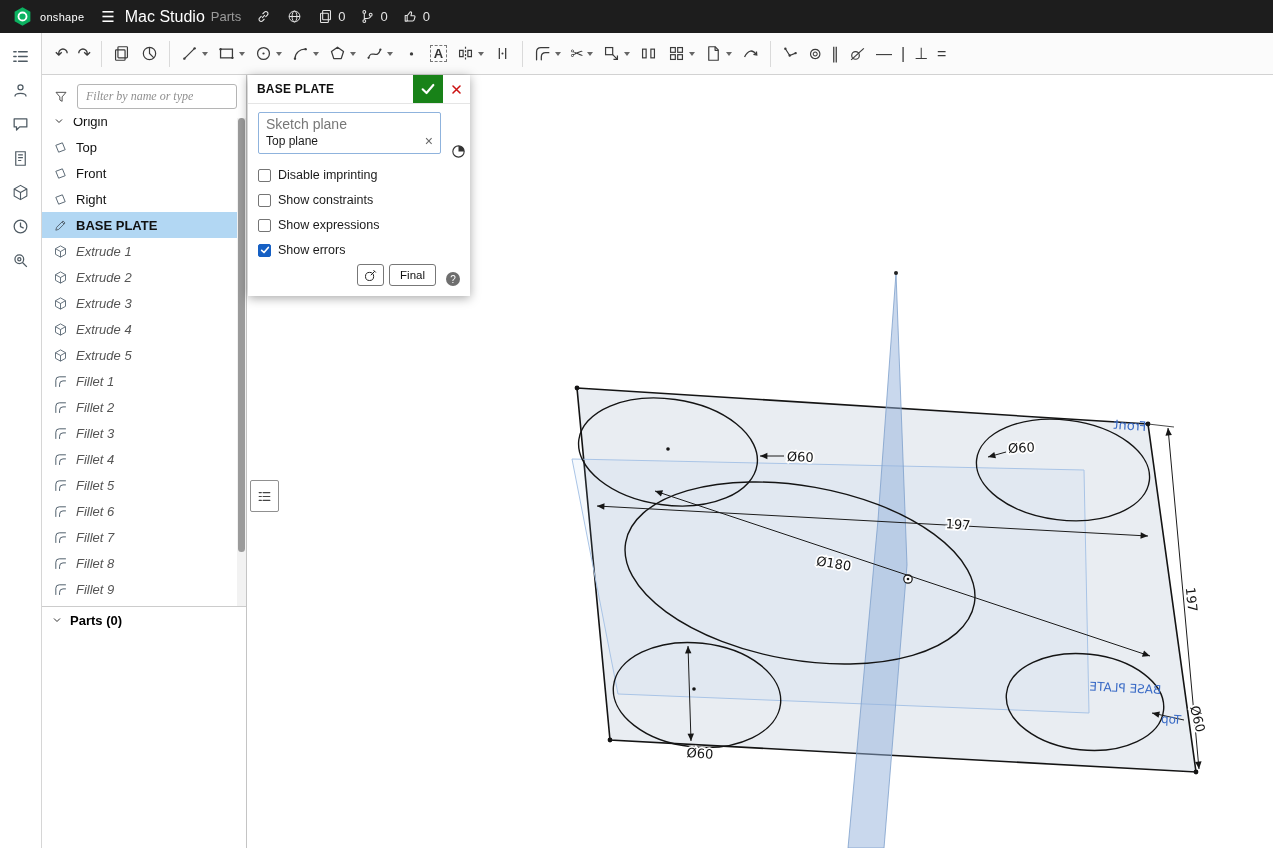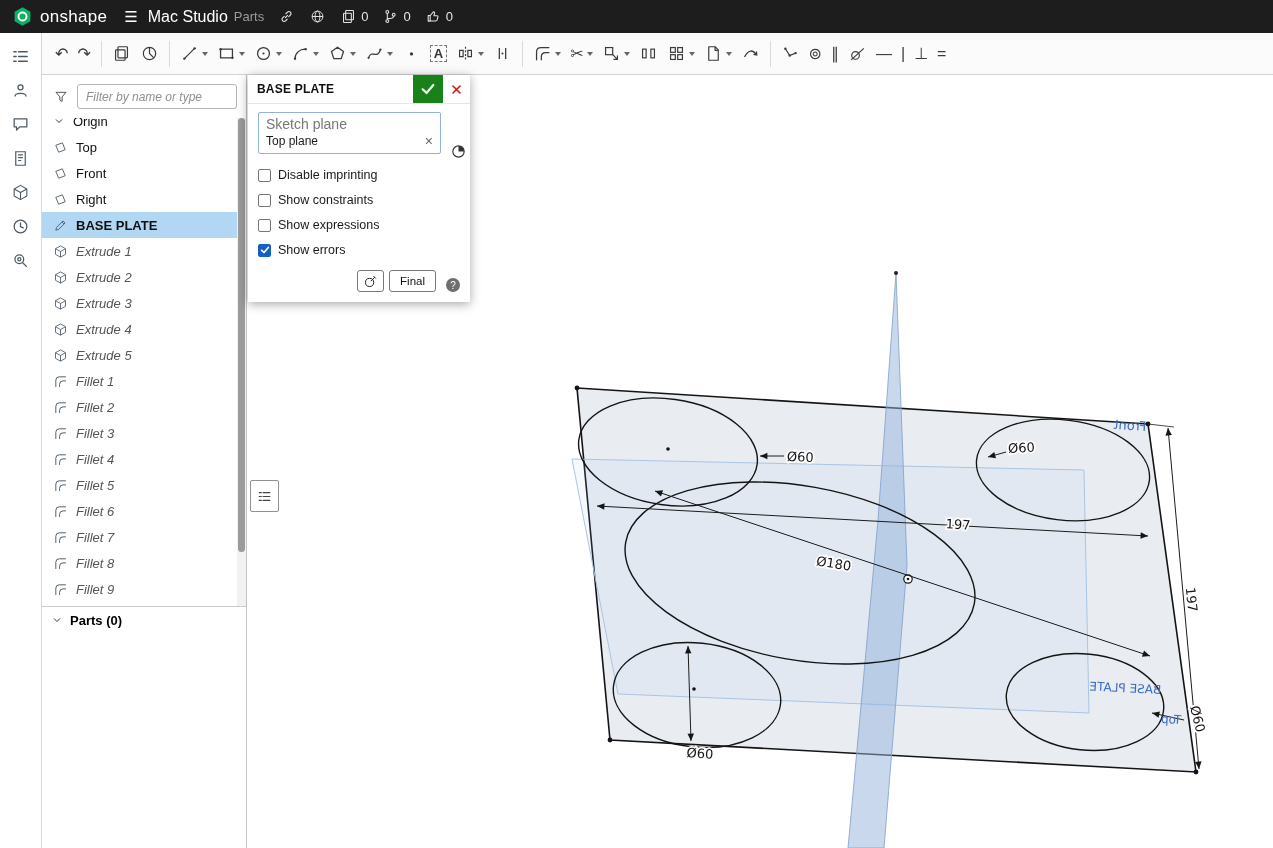--- a/index.html
+++ b/index.html
@@ -2,21 +2,21 @@
 <html><head>
 <meta charset="utf-8">
 <style>
 *{margin:0;padding:0;box-sizing:border-box}
 html,body{width:1273px;height:848px;overflow:hidden;background:#fff;font-family:"Liberation Sans",sans-serif}
 .app{width:1273px;height:848px;display:flex;flex-direction:column}
 
 
 .topbar{height:33px;background:#1d1d1d;display:flex;align-items:center;padding:0 12px;flex:0 0 auto}
 .logo{width:21px;height:21px;flex:0 0 auto}
-.brand{color:#fff;font-size:17px;font-weight:500;letter-spacing:.3px;margin-left:7px}
+.brand{color:#fff;font-size:11px;font-weight:500;letter-spacing:.3px;margin-left:7px}
 .hamb{color:#fff;font-size:15px;margin-left:17px;cursor:pointer}
 .doc-title{color:#fff;font-size:16px;font-weight:400;margin-left:10px}
 .workspace{color:#9b9b9b;font-size:13px;margin-left:6px}
 .tb-ic{width:17px;height:17px;color:#e4e4e4;flex:0 0 auto}
 .tb-group{display:flex;align-items:center;gap:4px;margin-left:14px;cursor:pointer}
 .count{color:#e4e4e4;font-size:13px}
 
 
 .body-row{flex:1;display:flex;min-height:0}
 .rail{width:42px;border-right:1px solid #d6d6d6;background:#fff;display:flex;flex-direction:column;align-items:center;padding-top:14px;gap:15px;flex:0 0 auto}
@@ -31,21 +31,21 @@
 .tglyph{font-size:16px;line-height:1;color:#3b3b3b}
 .caret{width:0;height:0;border-left:3.5px solid transparent;border-right:3.5px solid transparent;border-top:4px solid #666;margin-left:3px}
 .vsep{width:1px;height:26px;background:#dadada;margin:0 5px;flex:0 0 auto}
 .texticon{font-size:13px;font-weight:700;border:1px dashed #777;padding:0 3px;line-height:15px;color:#333}
 
 
 .main{flex:1;display:flex;min-height:0}
 .fpanel{width:205px;border-right:1px solid #c4c4c4;background:#fff;display:flex;flex-direction:column;flex:0 0 auto}
 .fp-filter{display:flex;align-items:center;gap:8px;padding:9px 9px 6px 11px}
 .fp-filter svg{width:16px;height:16px;color:#555;flex:0 0 auto}
-.fp-input{flex:1;height:25px;border:1px solid #b5b5b5;border-radius:3px;font-size:12px;padding:0 8px;font-style:italic;color:#0f172a;outline:none;min-width:0;font-family:Liberation Sans, sans-serif}
+.fp-input{flex:1;height:25px;border:1px solid #b5b5b5;border-radius:3px;font-size:12px;padding:0 8px;font-style:italic;color:#0f172a;outline:none;min-width:0;font-family:Liberation Serif, serif}
 .fp-input::placeholder{color:#8f8f8f;font-style:italic}
 .fp-head{display:flex;align-items:center;height:26px;padding:0 16px 0 11px;gap:14px}
 .fp-head .htitle{font-size:13px;font-weight:700;color:#111;margin-right:6px}
 .fp-head svg{width:15px;height:15px;color:#555;cursor:pointer}
 .pausebars{display:flex;gap:3px;cursor:pointer}
 .pausebars i{width:3px;height:12px;background:#555;display:block}
 .flist{height:488px;overflow:hidden;position:relative;margin-top:3px}
 .flist-inner{margin-top:-10px}
 .frow{display:flex;align-items:center;height:26px;padding-left:11px;gap:8px;font-size:13px;color:#111;cursor:pointer}
 .frow svg{width:15px;height:15px;color:#51606d;flex:0 0 auto}
@@ -81,21 +81,21 @@
 .pf-value{font-size:12px;color:#1a1a1a;flex:1}
 .pf-clear{font-size:14px;color:#666;cursor:pointer;line-height:1}
 .orient{position:absolute;right:3px;top:39px;width:17px;height:17px;color:#333;cursor:pointer}
 .opts{margin-top:14px;display:flex;flex-direction:column;gap:11px}
 .opt{display:flex;align-items:center;gap:7px;cursor:pointer}
 .cb{width:13px;height:13px;border:1px solid #757575;border-radius:2px;background:#fff;display:flex;align-items:center;justify-content:center;flex:0 0 auto}
 .cb svg{display:none;width:10px;height:10px;color:#fff}
 .cb.checked{background:#1660c4;border-color:#1660c4}
 .cb.checked svg{display:block}
 .opt-label{font-size:12.5px;color:#1a1a1a}
-.dlg-foot{margin-top:13px;display:flex;align-items:center;justify-content:flex-end;gap:5px}
+.dlg-foot{margin-top:7px;display:flex;align-items:center;justify-content:flex-end;gap:5px}
 .btn-sketchview{width:27px;height:22px;border:1px solid #777;border-radius:3px;display:flex;align-items:center;justify-content:center;background:#fff;cursor:pointer}
 .btn-sketchview svg{width:15px;height:15px;color:#222}
 .btn-final{height:22px;border:1px solid #777;border-radius:3px;background:#fff;font-size:11.5px;padding:0 10px;cursor:pointer;font-family:inherit;color:#111}
 .help{width:14px;height:14px;border-radius:50%;background:#6e6e6e;color:#fff;font-size:10px;display:flex;align-items:center;justify-content:center;margin-left:5px;margin-top:8px;cursor:pointer}
 
 .flyout{position:absolute;left:3px;top:405px;width:29px;height:32px;border:1px solid #909090;border-radius:2px;background:#fff;display:flex;align-items:center;justify-content:center;cursor:pointer;z-index:4}
 .flyout svg{width:17px;height:17px;color:#444}
 </style>
 </head>
 <body>

